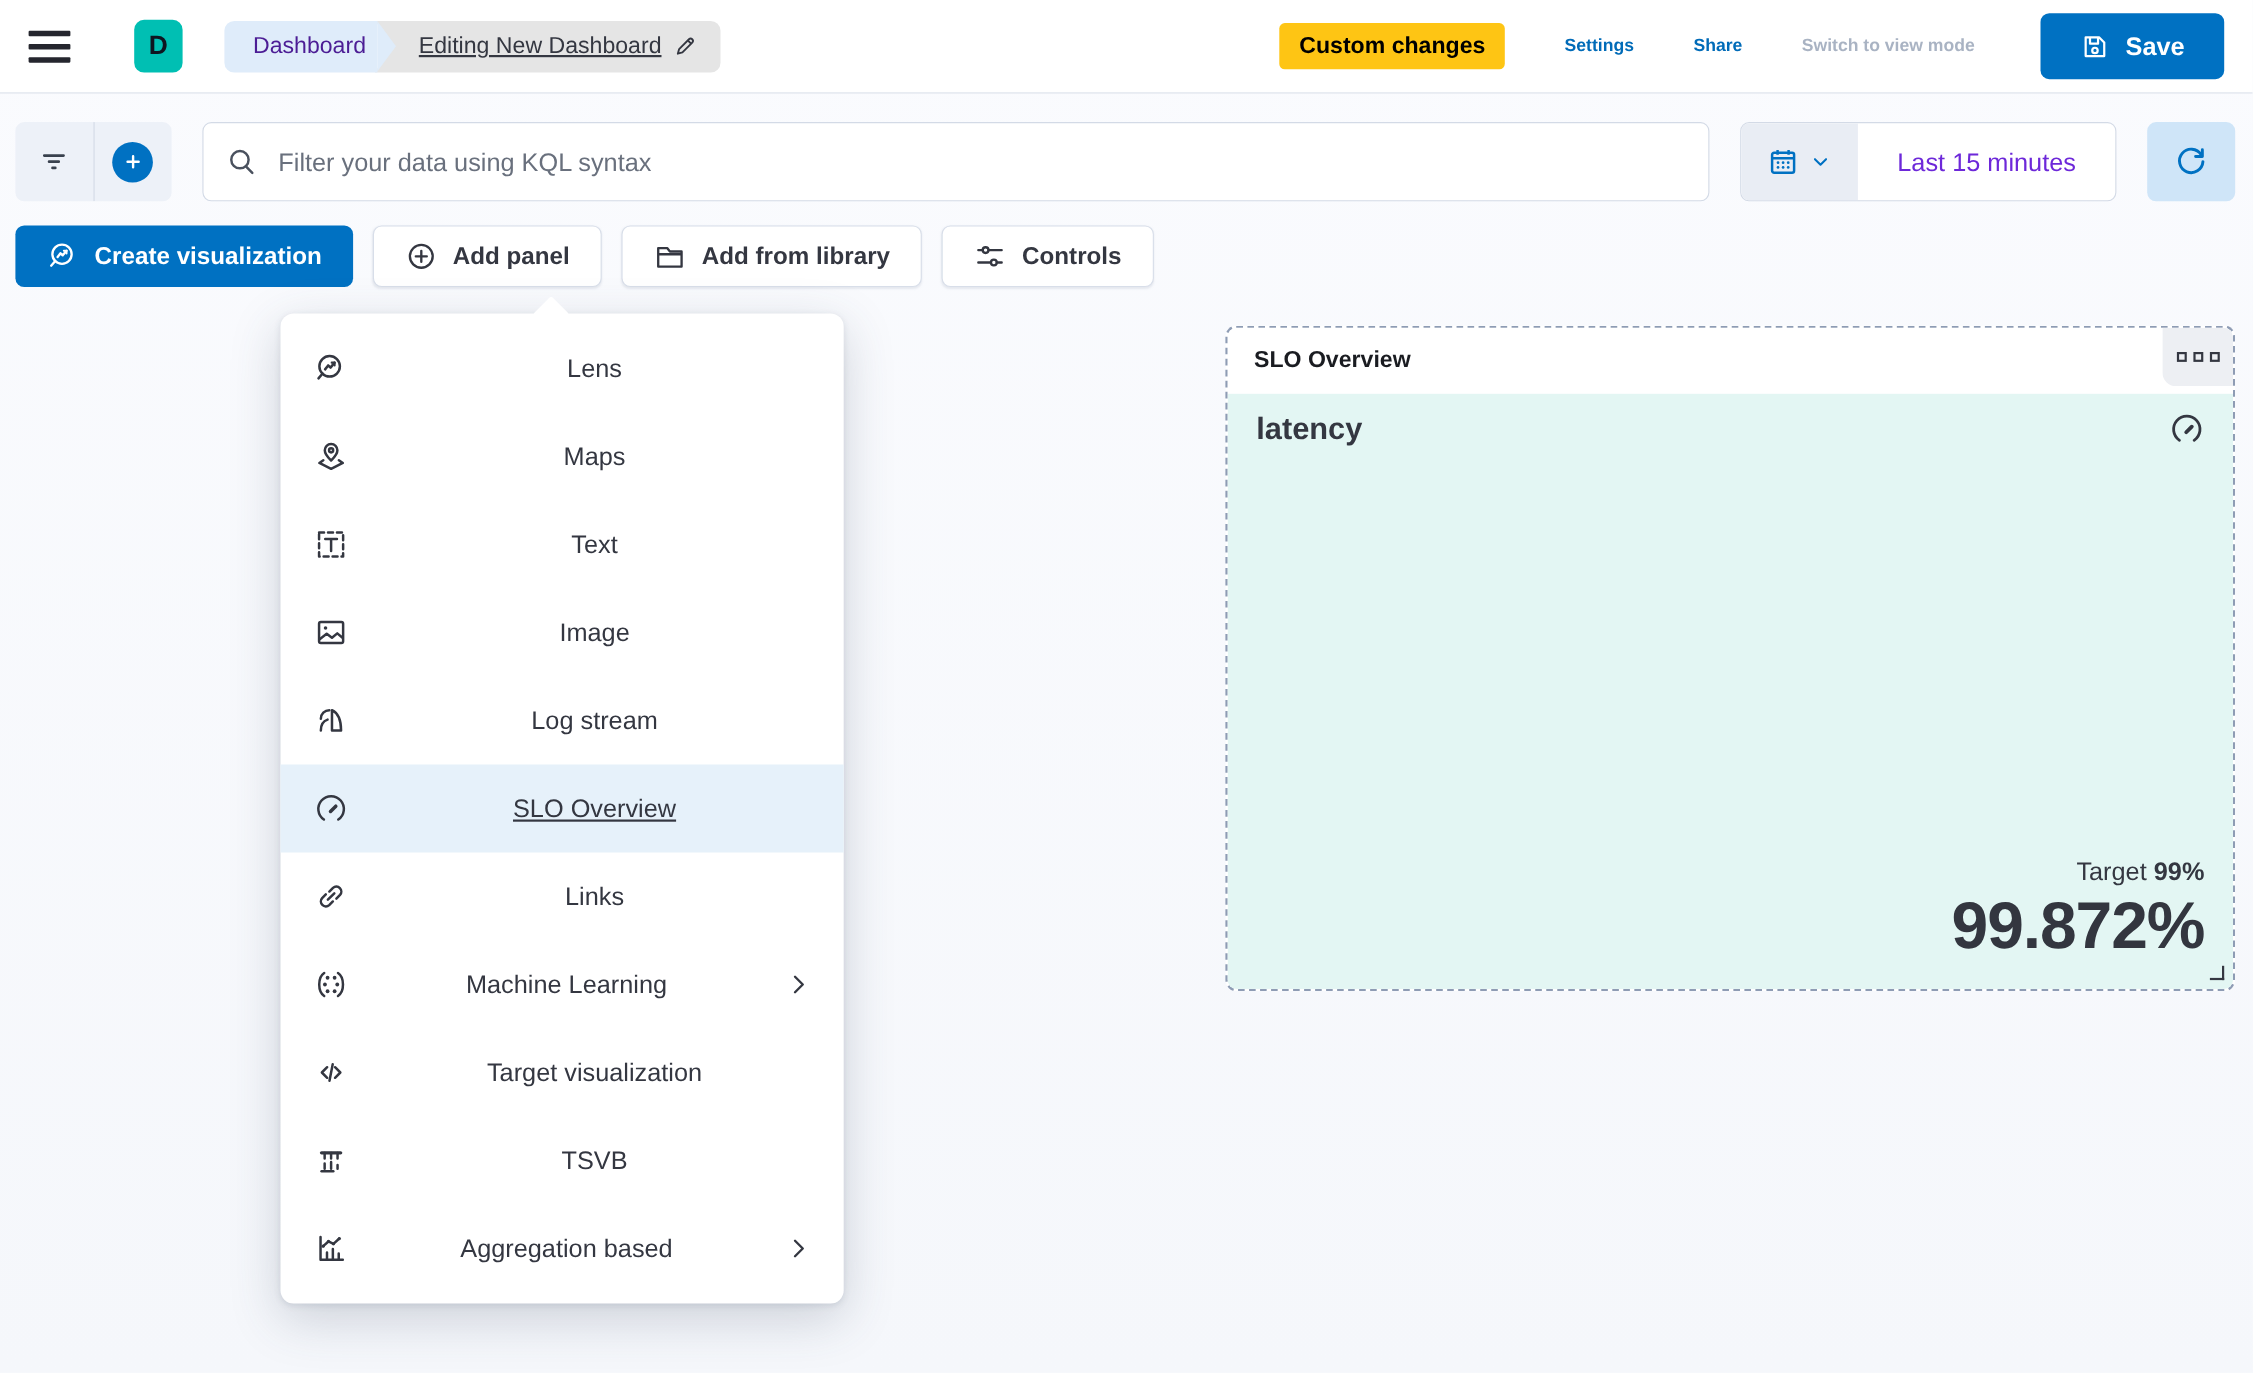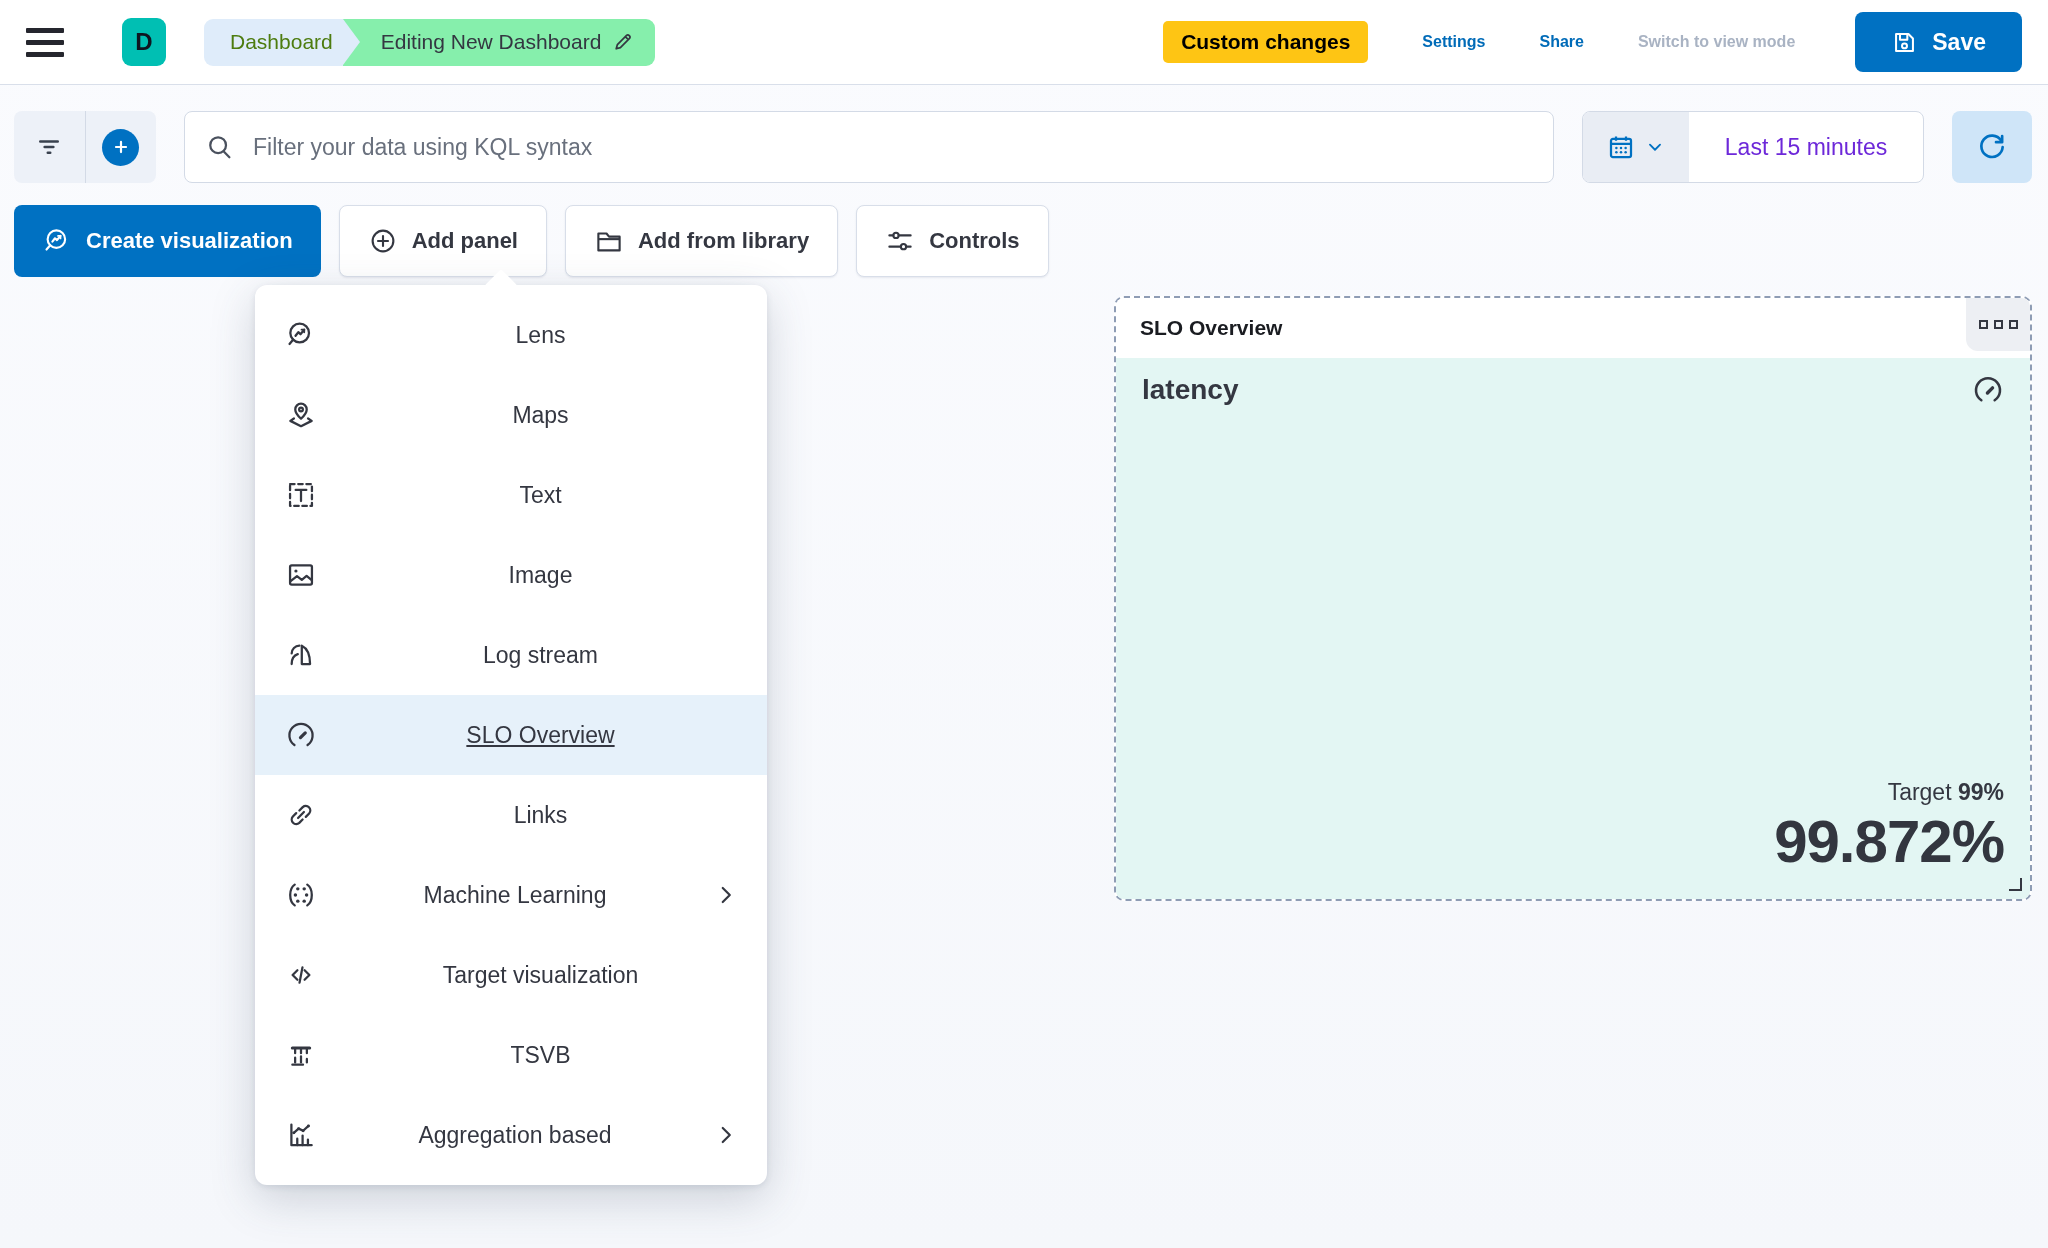--- a/index.html
+++ b/index.html
@@ -7,23 +7,23 @@
   body { font-family:"Liberation Sans","DejaVu Sans",sans-serif; color:#343741; background:#F7F9FC; }
   .app { position:relative; width:2048px; height:1248px; overflow:hidden; background:linear-gradient(180deg,#FAFBFE 0%,#F5F7FB 100%); }
 
   
   .topbar { height:85px; background:#fff; border-bottom:1px solid #D9DFEA; display:flex; align-items:center; padding:0 26px; gap:26px; }
   .hamburger { width:46px; height:40px; display:flex; flex-direction:column; justify-content:center; gap:7px; background:none; border:none; cursor:pointer; }
   .hamburger span { display:block; width:38px; height:5px; background:#25262E; border-radius:1px; }
   .logo { width:44px; height:48px; border-radius:9px; background:#00BFB3; display:flex; align-items:center; justify-content:center; font-size:24px; font-weight:700; color:#0E1520; margin-left:24px; }
   .breadcrumbs { display:flex; align-items:center; margin-left:12px; height:47px; }
   .bc { position:relative; height:47px; display:flex; align-items:center; font-size:21px; }
-  .bc1 { background:#DFECFA; color:#4d7c0f; font-weight:500; padding:0 10px 0 26px; border-radius:9px 0 0 9px; z-index:3; }
+  .bc1 { background:#DFECFA; color:#4c1d95; font-weight:500; padding:0 10px 0 26px; border-radius:9px 0 0 9px; z-index:3; }
   .bc1::after { content:""; position:absolute; left:100%; top:0; width:0; height:0; border-left:17px solid #DFECFA; border-top:23.5px solid transparent; border-bottom:23.5px solid transparent; }
-  .bc2 { background:#86efac; color:#343741; font-weight:500; padding:0 20px 0 40px; border-radius:0 9px 9px 0; margin-left:-2px; z-index:1; }
+  .bc2 { background:#e5e5e5; color:#343741; font-weight:500; padding:0 20px 0 40px; border-radius:0 9px 9px 0; margin-left:-2px; z-index:1;text-decoration:underline; }
   .bc2::before { content:""; position:absolute; left:0; top:0; width:0; height:0; border-left:17px solid #FFFFFF; border-top:23.5px solid transparent; border-bottom:23.5px solid transparent; z-index:2; }
   .bc2 .label { position:relative; z-index:3; }
   .edit-pencil { margin-left:10px; display:flex; z-index:3; }
   .top-spacer { flex:1; }
   .badge-unsaved { background:#FEC514; color:#000; font-size:21px; font-weight:600; padding:9px 18px; border-radius:5px; white-space:nowrap; }
   .toplink { font-size:16px; font-weight:600; color:#006BB8; background:none; border:none; cursor:pointer; margin-left:28px; white-space:nowrap; }
   .toplink.disabled { color:#A9B3C3; cursor:default; }
   .save-btn { margin-left:34px; background:#0071C2; color:#fff; border:none; border-radius:8px; height:60px; padding:0 36px; font-size:23px; font-weight:600; display:flex; align-items:center; gap:14px; cursor:pointer; font-family:inherit; }
 
   
@@ -35,21 +35,21 @@
   .search-box { flex:1; background:#fff; border:1px solid #D3DAE6; border-radius:8px; display:flex; align-items:center; padding:0 20px; gap:18px; }
   .search-box input { flex:1; border:none; outline:none; font-size:23px; color:#343741; font-family:inherit; background:transparent; }
   .search-box input::placeholder { color:#69707D; }
   .datepicker { width:342px; border:1px solid #D3DAE6; border-radius:8px; background:#fff; display:flex; overflow:hidden; }
   .datepicker .dp-left { width:106px; background:#E9EDF4; display:flex; align-items:center; justify-content:center; gap:8px; border:none; cursor:pointer; }
   .datepicker .dp-text { flex:1; display:flex; align-items:center; justify-content:center; font-size:23px; color:#6d28d9; background:none; border:none; cursor:pointer; font-family:inherit; }
   .refresh-btn { width:80px; background:#CFE5F8; border:none; border-radius:8px; display:flex; align-items:center; justify-content:center; cursor:pointer; }
 
   
   .toolbar { display:flex; gap:18px; margin:22px 16px 0 14px; height:60px; }
-  .tb-btn { height:72px; border-radius:8px; font-size:22px; font-weight:600; display:flex; align-items:center; gap:14px; padding:0 28px; cursor:pointer; font-family:inherit; }
+  .tb-btn { height:56px; border-radius:8px; font-size:22px; font-weight:600; display:flex; align-items:center; gap:14px; padding:0 28px; cursor:pointer; font-family:inherit; }
   .tb-primary { background:#0071C2; border:none; color:#fff; }
   .tb-secondary { background:#fff; border:1px solid #D8DEE9; color:#343741; box-shadow:0 1px 2px rgba(152,162,179,.2); }
 
   
   .popover { position:absolute; left:255px; top:285px; width:512px; height:900px; background:#fff; border-radius:12px; box-shadow:0 14px 45px rgba(60,73,97,.22), 0 2px 6px rgba(60,73,97,.12); z-index:10; }
   .popover .arrow { position:absolute; top:-11px; left:234px; width:24px; height:24px; background:#fff; transform:rotate(45deg); border-radius:3px; }
   .menu { position:relative; padding:10px 0; }
   .menu-item { height:80px; display:flex; align-items:center; gap:25px; padding:0 28px 0 30px; font-size:23px; color:#343741; cursor:pointer;text-align:center; }
   .menu-item .mi-icon { width:32px; height:32px; display:flex; align-items:center; justify-content:center; flex:none; }
   .menu-item .mi-label { flex:1; }

